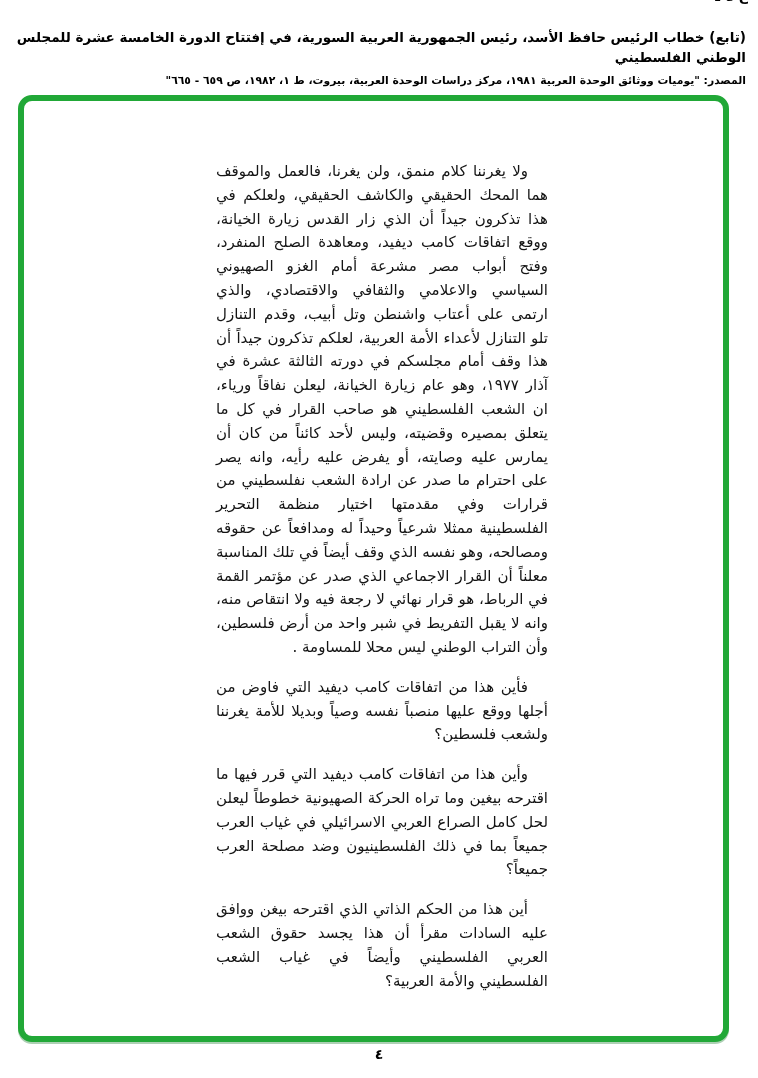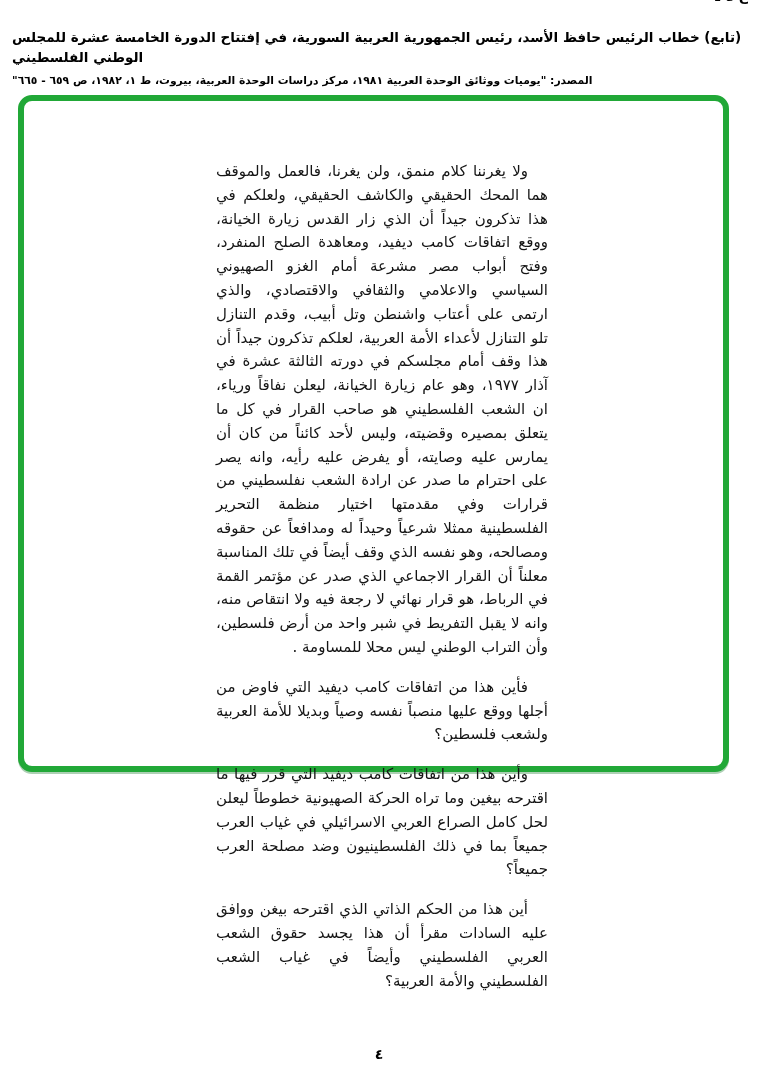--- a/index.html
+++ b/index.html
@@ -21,35 +21,35 @@
     direction: rtl;
   }
   .corner-fragment span {
     display: block; margin-top: -12px;
     font-weight: bold; font-size: 14px; color: #000;
     letter-spacing: 10px;
   }
   
   .doc-header {
     position: absolute; top: 27px; left: 12px; right: 12px;
-    text-align: left; direction: rtl;
+    text-align: right; direction: rtl;
   }
   .doc-title {
     font-size: 13.5px; font-weight: bold; color: #000;
     line-height: 20px;
   }
   .doc-source {
     margin-top: 7px;
     font-size: 10.8px; font-weight: bold; color: #000;
     line-height: 14px;
   }
   
   .green-box {
     position: absolute; left: 18px; top: 95px;
-    width: 711px; height: 677px;
+    width: 711px; height: 947px;
     border: 6px solid var(--green);
     border-radius: 14px;
     background: #ffffff;
     box-shadow: 0 2px 0 rgba(20,120,40,0.35);
   }
   
   .text-column {
     position: absolute; left: 192px; top: 59px;
     width: 332px;
     direction: rtl;
@@ -77,19 +77,19 @@
 </div>
 
 <header class="doc-header">
   <div class="doc-title">(تابع) خطاب الرئيس حافظ الأسد، رئيس الجمهورية العربية السورية، في إفتتاح الدورة الخامسة عشرة للمجلس الوطني الفلسطيني</div>
   <div class="doc-source">المصدر: "يوميات ووثائق الوحدة العربية ١٩٨١، مركز دراسات الوحدة العربية، بيروت، ط ١، ١٩٨٢، ص ٦٥٩ - ٦٦٥"</div>
 </header>
 
 <div class="green-box">
   <div class="text-column">
     <p>ولا يغرننا كلام منمق، ولن يغرنا، فالعمل والموقف هما المحك الحقيقي والكاشف الحقيقي، ولعلكم في هذا تذكرون جيداً أن الذي زار القدس زيارة الخيانة، ووقع اتفاقات كامب ديفيد، ومعاهدة الصلح المنفرد، وفتح أبواب مصر مشرعة أمام الغزو الصهيوني السياسي والاعلامي والثقافي والاقتصادي، والذي ارتمى على أعتاب واشنطن وتل أبيب، وقدم التنازل تلو التنازل لأعداء الأمة العربية، لعلكم تذكرون جيداً أن هذا وقف أمام مجلسكم في دورته الثالثة عشرة في آذار ١٩٧٧، وهو عام زيارة الخيانة، ليعلن نفاقاً ورياء، ان الشعب الفلسطيني هو صاحب القرار في كل ما يتعلق بمصيره وقضيته، وليس لأحد كائناً من كان أن يمارس عليه وصايته، أو يفرض عليه رأيه، وانه يصر على احترام ما صدر عن ارادة الشعب نفلسطيني من قرارات وفي مقدمتها اختيار منظمة التحرير الفلسطينية ممثلا شرعياً وحيداً له ومدافعاً عن حقوقه ومصالحه، وهو نفسه الذي وقف أيضاً في تلك المناسبة معلناً أن القرار الاجماعي الذي صدر عن مؤتمر القمة في الرباط، هو قرار نهائي لا رجعة فيه ولا انتقاص منه، وانه لا يقبل التفريط في شبر واحد من أرض فلسطين، وأن التراب الوطني ليس محلا للمساومة .</p>
-    <p>فأين هذا من اتفاقات كامب ديفيد التي فاوض من أجلها ووقع عليها منصباً نفسه وصياً وبديلا للأمة العربية ولشعب فلسطين؟</p>
+    <p>فأين هذا من اتفاقات كامب ديفيد التي فاوض من أجلها ووقع عليها منصباً نفسه وصياً وبديلا للأمة يغرننا ولشعب فلسطين؟</p>
     <p>وأين هذا من اتفاقات كامب ديفيد التي قرر فيها ما اقترحه بيغين وما تراه الحركة الصهيونية خطوطاً ليعلن لحل كامل الصراع العربي الاسرائيلي في غياب العرب جميعاً بما في ذلك الفلسطينيون وضد مصلحة العرب جميعاً؟</p>
     <p>أين هذا من الحكم الذاتي الذي اقترحه بيغن ووافق عليه السادات مقرأ أن هذا يجسد حقوق الشعب العربي الفلسطيني وأيضاً في غياب الشعب الفلسطيني والأمة العربية؟</p>
   </div>
 </div>
 
 <div class="page-number">٤</div>
 
 </body></html>

